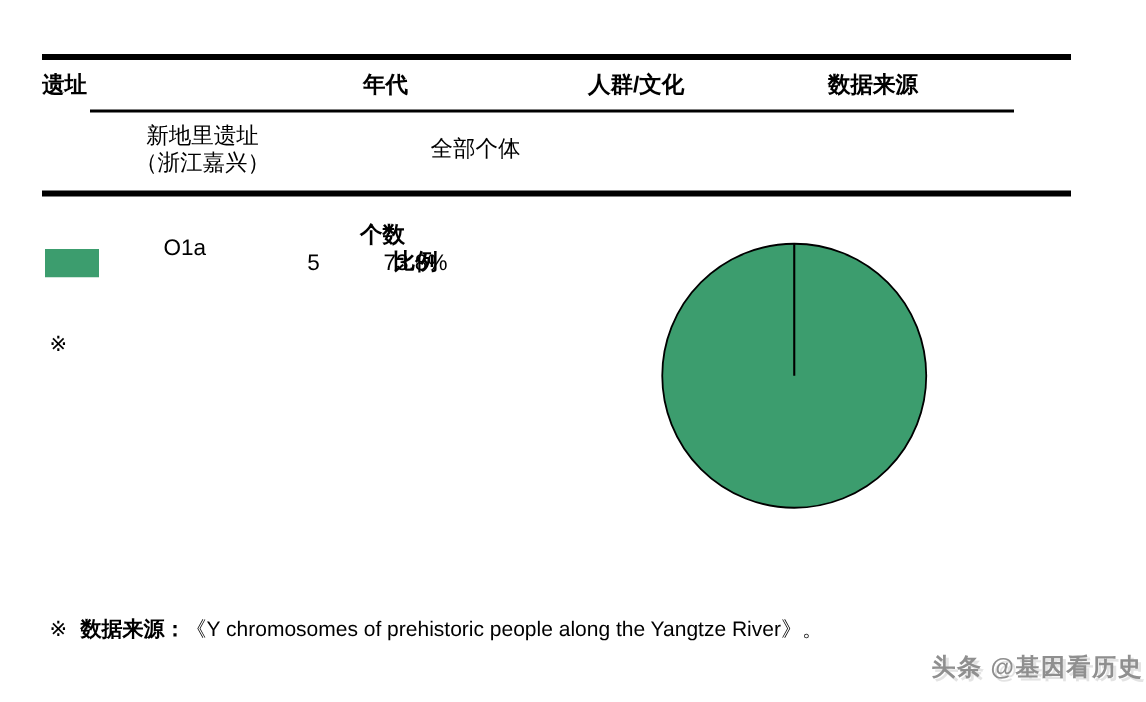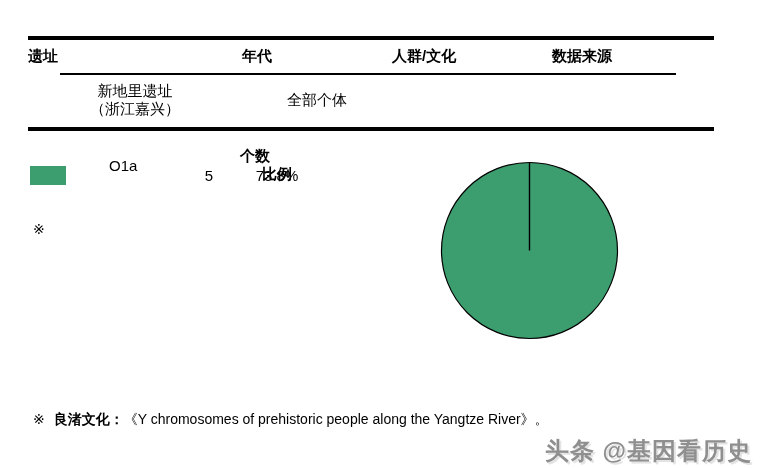--- a/index.html
+++ b/index.html
@@ -39,22 +39,22 @@
     font-size: 14px; line-height: 17.5px;
   }
   .note-marker { flex: 0 0 auto; font-size: 14px; }
   .note-text { white-space: pre-line; }
   .notes-pos { left: 33px; top: 221px; width: 430px; }
   .source-pos { left: 33px; top: 411px; width: 700px; }
   .source-label { font-weight: bold; }
 
   
   .watermark {
-    position: absolute; right: 12px; top: 435px;
-    font-size: 24px; font-weight: bold; letter-spacing: 1px;
+    position: absolute; right: 2px; top: 435px;
+    font-size: 16px; font-weight: bold; letter-spacing: 1px;
     color: #8f8f8f; text-shadow: 2px 2px 0 #e3e3e3;
   }
 </style>
 </head>
 <body>
 
 <div class="info-table">
   <div class="thead">
     <div>遗址</div>
     <div>年代</div>
@@ -88,17 +88,17 @@
   </svg>
 </div>
 
 <div class="note-block notes-pos">
   <span class="note-marker">※</span>
 </div>
 
 <div class="note-block source-pos">
   <span class="note-marker">※</span>
   <span>
-    <span class="source-label">良渚文化：</span><span>《Y chromosomes of prehistoric people along the Yangtze River》。</span>
+    <span class="source-label">数据来源：</span><span>《Y chromosomes of prehistoric people along the Yangtze River》。</span>
   </span>
 </div>
 
 <div class="watermark">头条 @基因看历史</div>
 
 </body></html>

